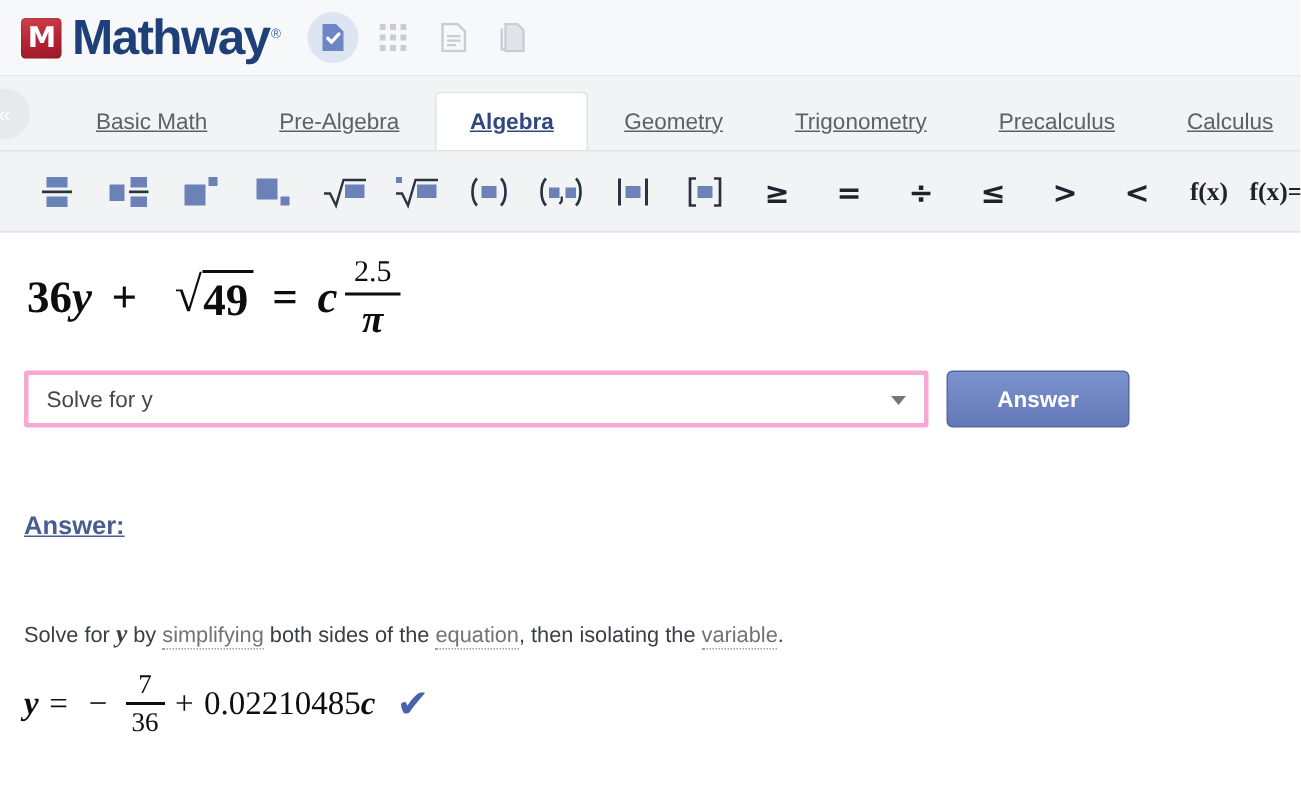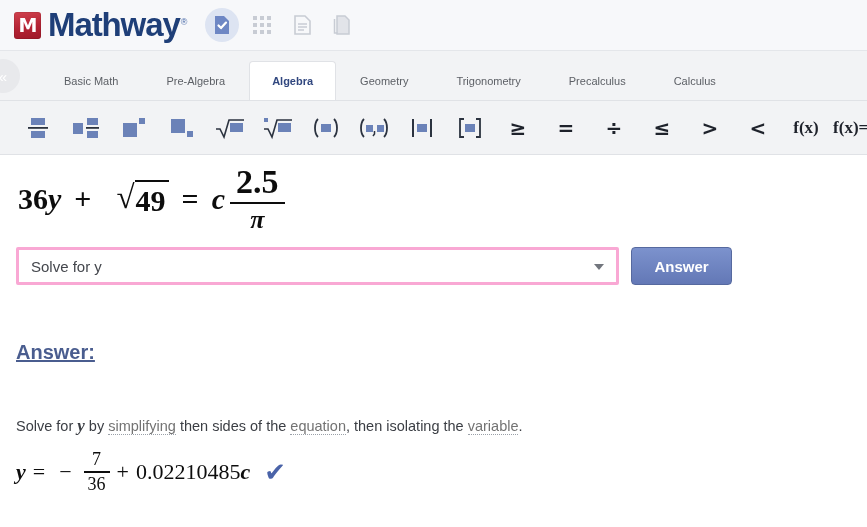--- a/index.html
+++ b/index.html
@@ -136,24 +136,25 @@
     align-items: flex-end;
     height: 100%;
     padding-left: 40px;
     white-space: nowrap;
   }
   .tab {
     height: 38px;
     display: flex;
     align-items: center;
     padding: 0 24px;
-    font-size: 11px;
+    font-size: 15px;
     color: #5d6066;
     box-sizing: border-box;
     border-radius: 4px 4px 0 0;
+    text-decoration: underline;
   }
   .tab.active {
     background: #ffffff;
     color: #31477f;
     font-weight: bold;
     border: 1px solid #e0e2e6;
     border-bottom: 1px solid #ffffff;
     margin-bottom: -1px;
     height: 40px;
     padding: 0 22px;
@@ -224,21 +225,21 @@
     font-weight: bold;
   }
   .frac {
     display: inline-flex;
     flex-direction: column;
     align-items: center;
     vertical-align: middle;
     margin-left: 5px;
     line-height: 1.08;
   }
-  .frac .num { font-weight: bold; font-size: 34px; padding: 0 6px; }
+  .frac .num { font-weight: normal; font-size: 20px; padding: 0 6px; }
   .frac .den { font-weight: bold; font-size: 26px; padding: 0 6px; font-style: italic; }
   .frac .bar { width: 100%; height: 2px; background: #0d0d0d; margin: 2px 0; }
 
   
   .controls {
     display: flex;
     align-items: center;
     gap: 12px;
     padding-top: 4px;
   }
@@ -260,38 +261,38 @@
     position: absolute;
     right: 12px;
     top: 50%;
     margin-top: -2px;
     width: 0; height: 0;
     border-left: 5px solid transparent;
     border-right: 5px solid transparent;
     border-top: 6px solid #72767d;
   }
   .answer-btn {
-    width: 101px;
+    width: 122px;
     height: 38px;
     background: linear-gradient(180deg, #7c92cd 0%, #6378b6 100%);
     border: 1px solid #56699f;
     border-radius: 4px;
     color: #ffffff;
     font-size: 15px;
     font-weight: bold;
     display: flex;
     align-items: center;
     justify-content: center;
     box-sizing: border-box;
   }
 
   
   .answer-label {
     margin-top: 56px;
-    font-size: 20px;
+    font-size: 17px;
     font-weight: bold;
     color: #4a5d8f;
     text-decoration: underline;
     display: inline-block;
   }
 
   .explain {
     margin-top: 50px;
     font-size: 14.5px;
     color: #3b3e44;
@@ -509,21 +510,21 @@
         <span title="Select a topic">Solve for y</span>
         <span class="caret"></span>
       </div>
       <div class="answer-btn">Answer</div>
     </div>
 
     <div>
       <span class="answer-label">Answer:</span>
 
       <div class="explain">
-        <span>Solve for </span><span class="var">y</span><span> by </span><span class="gloss">simplifying</span><span> then sides of the </span><span class="gloss">equation</span><span>, then isolating the </span><span class="gloss">variable</span><span>.</span>
+        <span>Solve for </span><span class="var">y</span><span> by </span><span class="gloss">simplifying</span><span> both sides of the </span><span class="gloss">equation</span><span>, then isolating the </span><span class="gloss">variable</span><span>.</span>
       </div>
 
       <div class="result">
         <span class="mi">y</span>
         <span class="rop">=</span>
         <span class="rop">−</span>
         <span class="frac">
           <span class="num">7</span>
           <span class="bar"></span>
           <span class="den">36</span>

